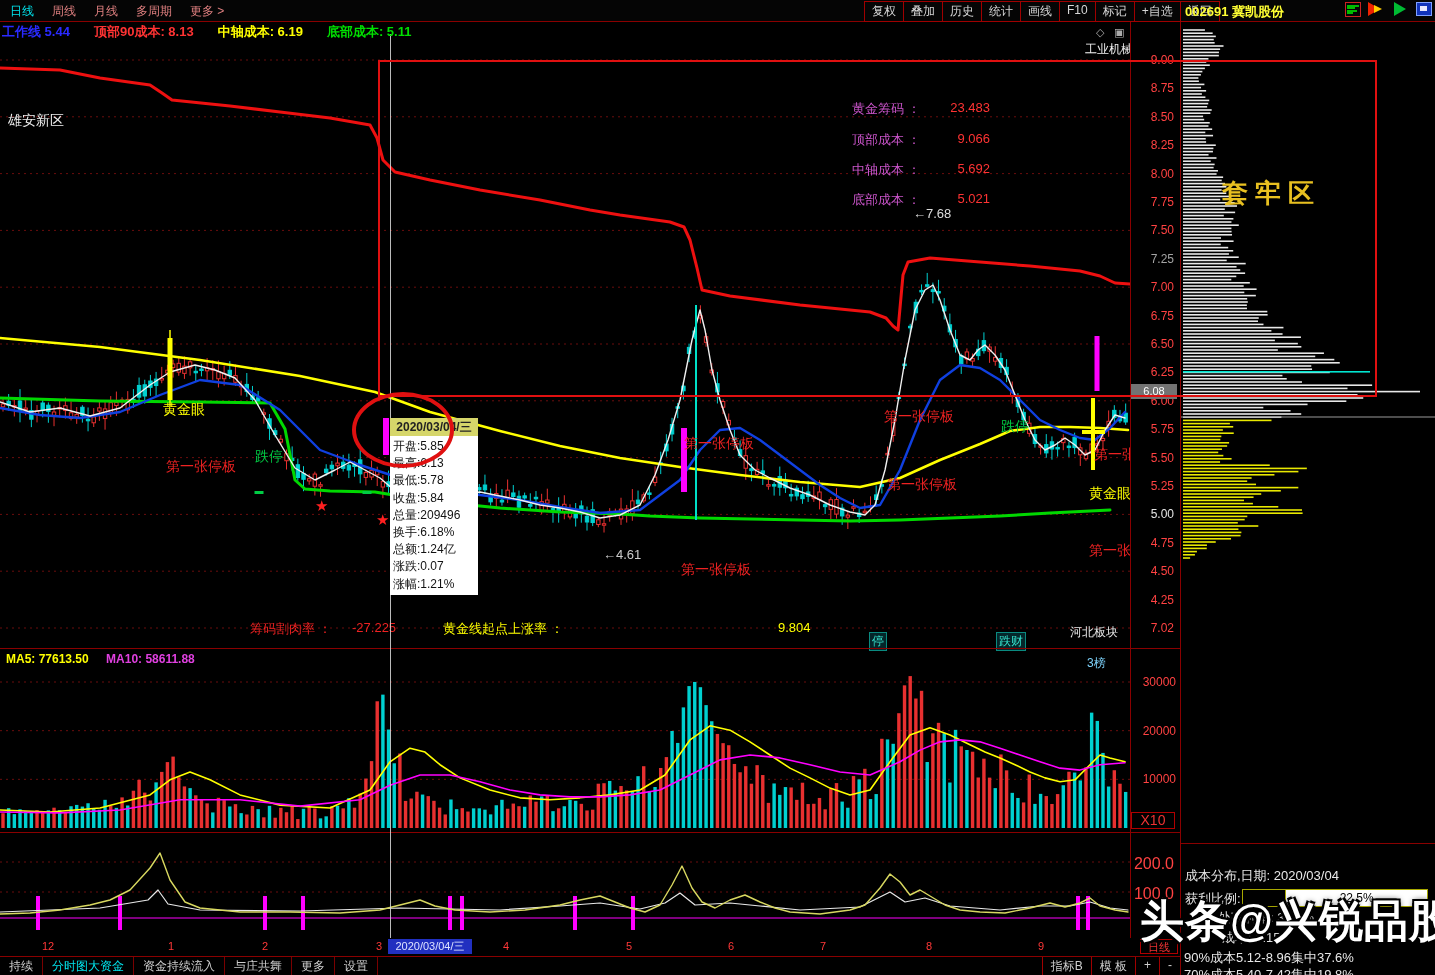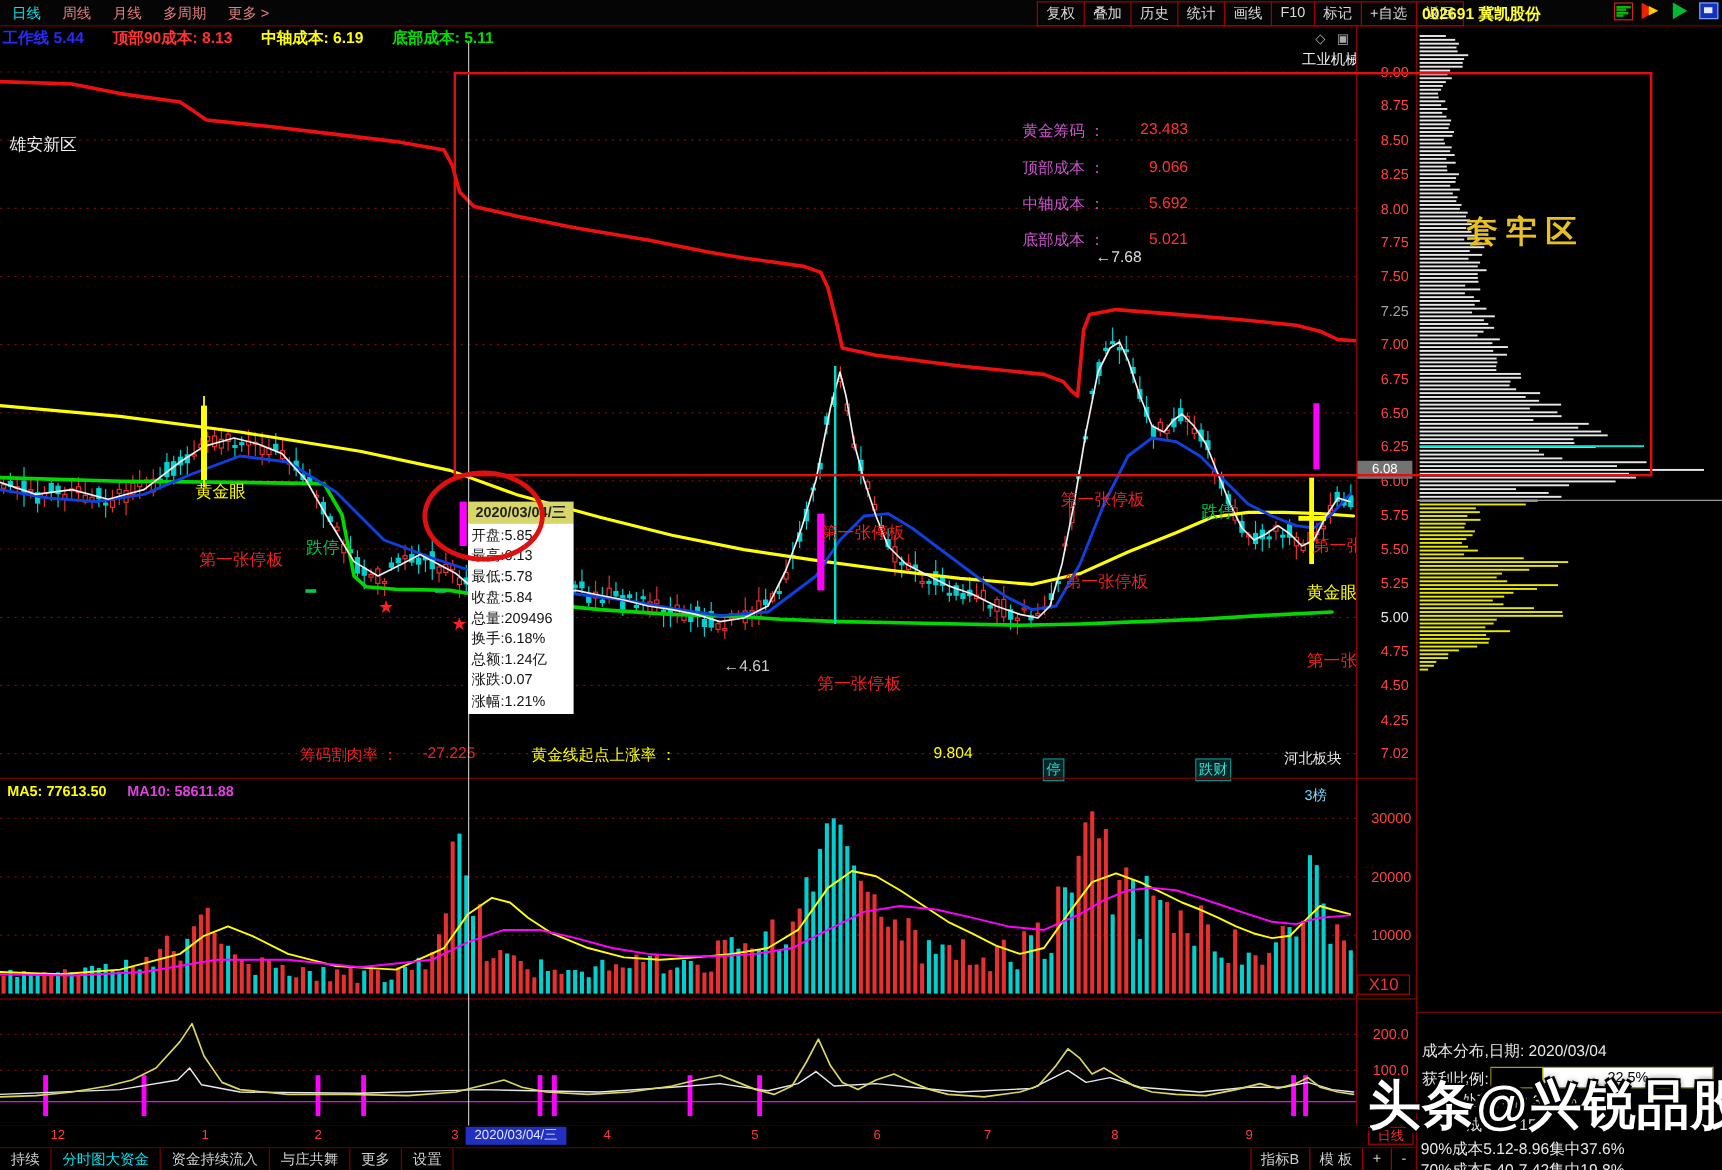--- a/index.html
+++ b/index.html
@@ -24,21 +24,21 @@
   .icon-window{width:16px;height:14px;background:#1133bb;border:1px solid #7fa0ff;position:relative;box-sizing:border-box;}
   .icon-window:after{content:"";position:absolute;left:3px;top:3px;width:7px;height:5px;background:#e8e8ff;}
   
   #infobar{position:absolute;left:2px;top:23px;display:flex;z-index:12;font-size:13px;font-weight:bold;white-space:nowrap;}
   
   #chart-overlay{position:absolute;left:0;top:0;width:1435px;height:975px;z-index:2;pointer-events:none;}
   
   .axis{position:absolute;background:#000;z-index:3;}
   #price-axis{left:1130px;top:40px;width:50px;height:608px;font-size:12px;}
   #vol-axis{left:1130px;top:650px;width:50px;height:182px;font-size:12px;}
-  #sub-axis{left:1130px;top:834px;width:50px;height:103px;font-size:12px;}
+  #sub-axis{left:1130px;top:834px;width:50px;height:103px;font-size:16px;}
   #price-badge{position:absolute;left:1px;top:344px;width:46px;height:15px;background:#737373;color:#fff;
                text-align:center;line-height:15px;font-size:11px;z-index:6;}
   #x10-box{position:absolute;left:1px;top:162px;width:42px;height:15px;border:1px solid #b00000;color:#ee3333;
            text-align:center;line-height:15px;font-size:14px;}
   
   .sep{position:absolute;background:#8a0000;z-index:4;}
   
   #crosshair{position:absolute;left:390px;top:34px;width:1px;height:920px;background:#dcdcdc;opacity:.85;z-index:5;}
   
   #red-box{position:absolute;left:378px;top:60px;width:995px;height:333px;border:2px solid #e01010;z-index:18;pointer-events:none;}

